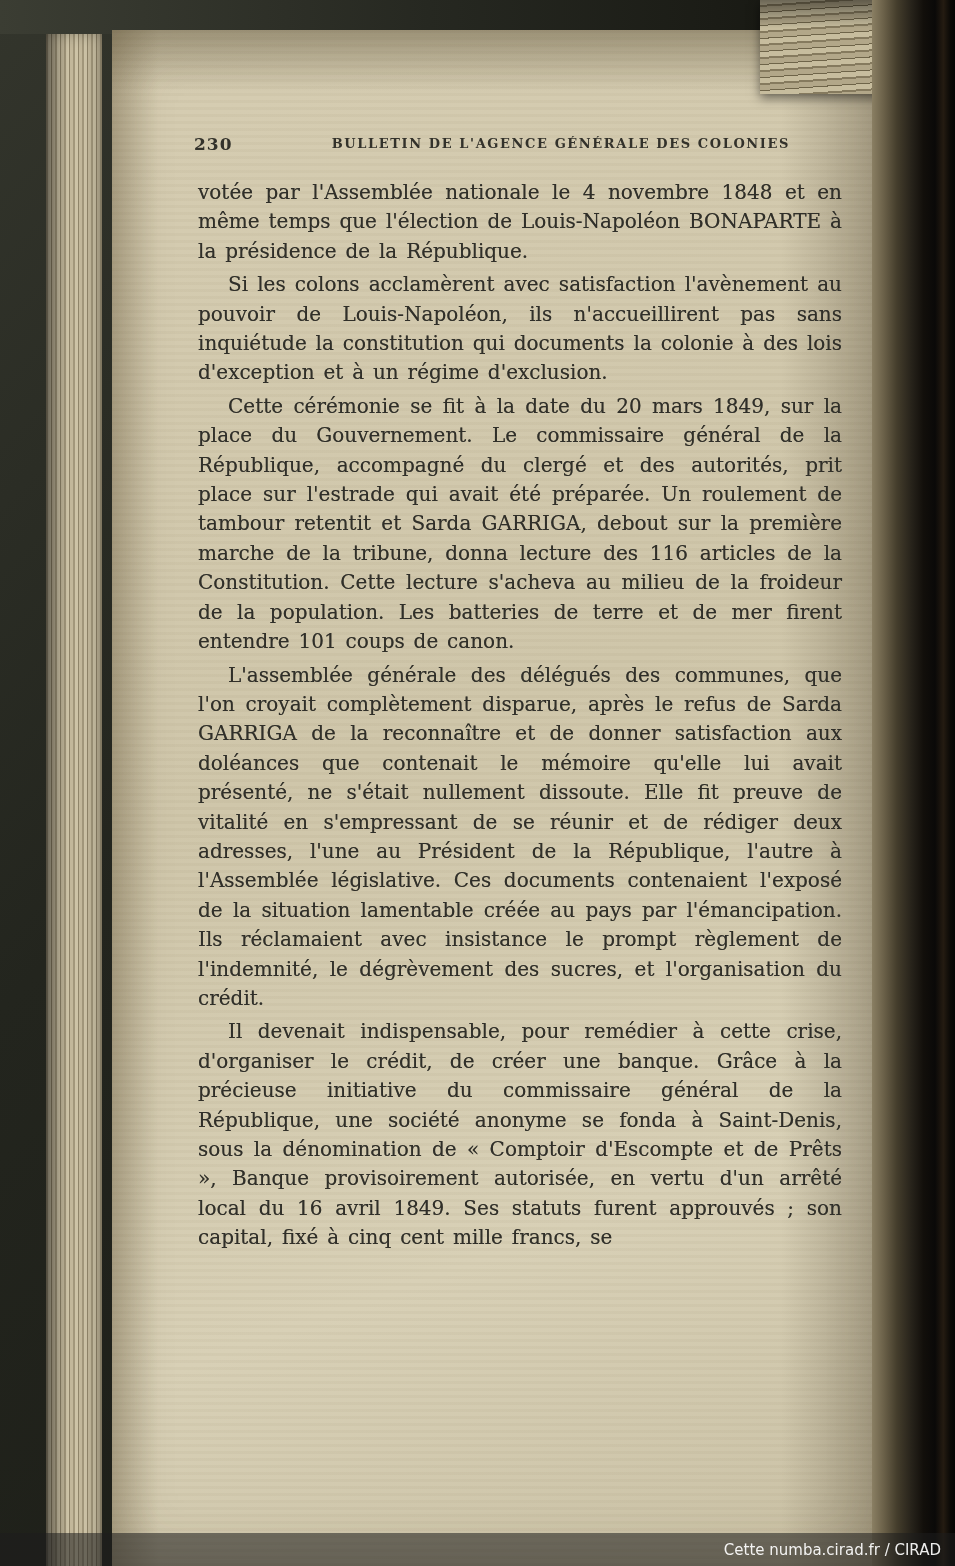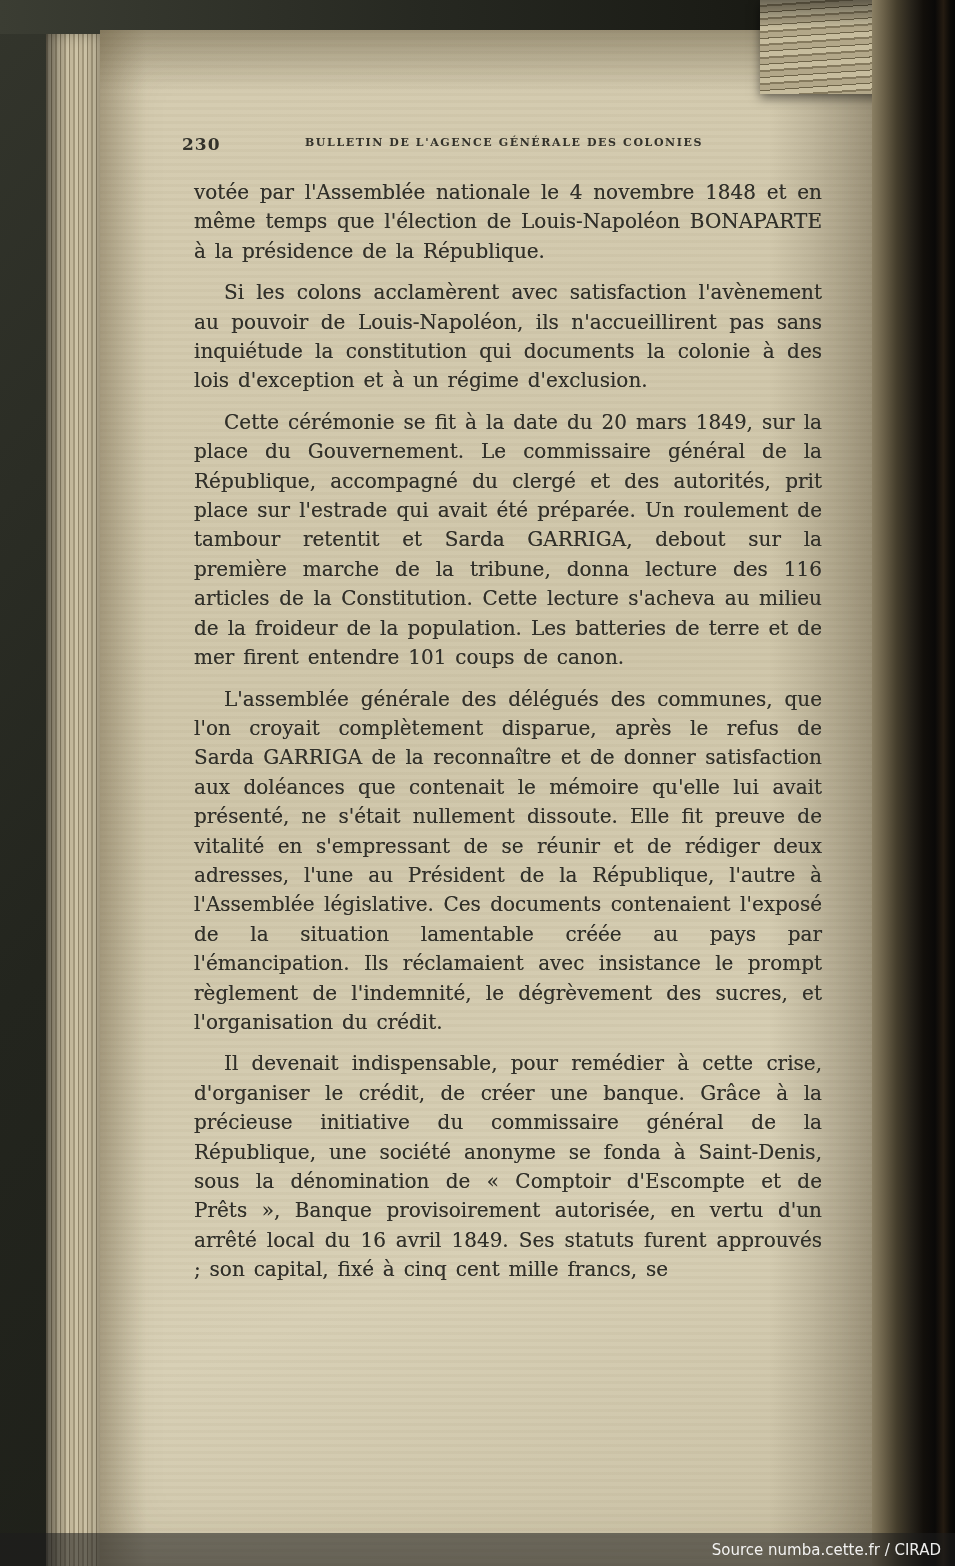--- a/index.html
+++ b/index.html
@@ -53,21 +53,21 @@
       repeating-linear-gradient(176deg,
         #c7bd9e 0px, #c7bd9e 5px,
         #857a5e 5px, #857a5e 7px,
         #b2a789 7px, #b2a789 12px,
         #6e6449 12px, #6e6449 13px);
     box-shadow: 0 4px 10px rgba(0,0,0,0.5);
   }
   
   .page {
     position: absolute;
-    left: 100px;
+    left: 112px;
     top: 30px;
     width: 778px;
     height: 1536px;
     background:
       linear-gradient(to right, rgba(90,75,45,0.28) 0%, rgba(90,75,45,0) 6%),
       linear-gradient(to right, rgba(0,0,0,0) 86%, rgba(45,35,18,0.30) 100%),
       linear-gradient(to bottom, rgba(60,50,25,0.30) 0%, rgba(60,50,25,0) 4%),
       repeating-linear-gradient(0deg, rgba(120,105,70,0.05) 0 3px, rgba(0,0,0,0) 3px 7px),
       linear-gradient(160deg, #d6cdb2 0%, #cfc6aa 45%, #d8d0b6 75%, #c9c0a4 100%);
     box-shadow: inset 0 0 60px rgba(80,65,35,0.25);
@@ -96,38 +96,38 @@
     top: 0;
     font-size: 17px;
     font-weight: bold;
     letter-spacing: 1px;
   }
   .running-title {
     position: absolute;
     left: 130px;
     right: 100px;
     top: 2px;
-    text-align: center;
-    font-size: 11px;
+    text-align: right;
+    font-size: 13px;
     font-weight: bold;
     letter-spacing: 1.6px;
     white-space: nowrap;
   }
   .page-text {
     margin: 18px 0 0 82px;
     width: 652px;
     color: #302f29;
     font-size: 20px;
     line-height: 29.4px;
     text-align: justify;
     word-spacing: 2.5px;
     text-shadow: 0 0 0.6px rgba(48,47,41,0.55);
   }
   .page-text p {
-    margin: 12px;
+    margin: 4px;
     text-indent: 30px;
   }
   .page-text p.noindent {
     text-indent: 0;
   }
   .footer-bar {
     position: absolute;
     left: 0;
     bottom: 0;
     width: 955px;
@@ -164,16 +164,16 @@
       <p>Cette cérémonie se fit à la date du 20 mars 1849, sur la place du Gouvernement. Le commissaire général de la République, accompagné du clergé et des autorités, prit place sur l'estrade qui avait été préparée. Un roulement de tambour retentit et Sarda GARRIGA, debout sur la première marche de la tribune, donna lecture des 116 articles de la Constitution. Cette lecture s'acheva au milieu de la froideur de la population. Les batteries de terre et de mer firent entendre 101 coups de canon.</p>
       <p>L'assemblée générale des délégués des communes, que l'on croyait complètement disparue, après le refus de Sarda GARRIGA de la reconnaître et de donner satisfaction aux doléances que contenait le mémoire qu'elle lui avait présenté, ne s'était nullement dissoute. Elle fit preuve de vitalité en s'empressant de se réunir et de rédiger deux adresses, l'une au Président de la République, l'autre à l'Assemblée législative. Ces documents contenaient l'exposé de la situation lamentable créée au pays par l'émancipation. Ils réclamaient avec insistance le prompt règlement de l'indemnité, le dégrèvement des sucres, et l'organisation du crédit.</p>
       <p>Il devenait indispensable, pour remédier à cette crise, d'organiser le crédit, de créer une banque. Grâce à la précieuse initiative du commissaire général de la République, une société anonyme se fonda à Saint-Denis, sous la dénomination de « Comptoir d'Escompte et de Prêts », Banque provisoirement autorisée, en vertu d'un arrêté local du 16 avril 1849. Ses statuts furent approuvés ; son capital, fixé à cinq cent mille francs, se</p>
     </div>
   </div>
 
   <div class="top-right-stack"></div>
   <div class="right-gutter"></div>
 
   <div class="footer-bar">
-    <span>Source numba.cette.fr / CIRAD</span>
+    <span>Cette numba.cirad.fr / CIRAD</span>
   </div>
 
 </div>
 
 </body></html>

